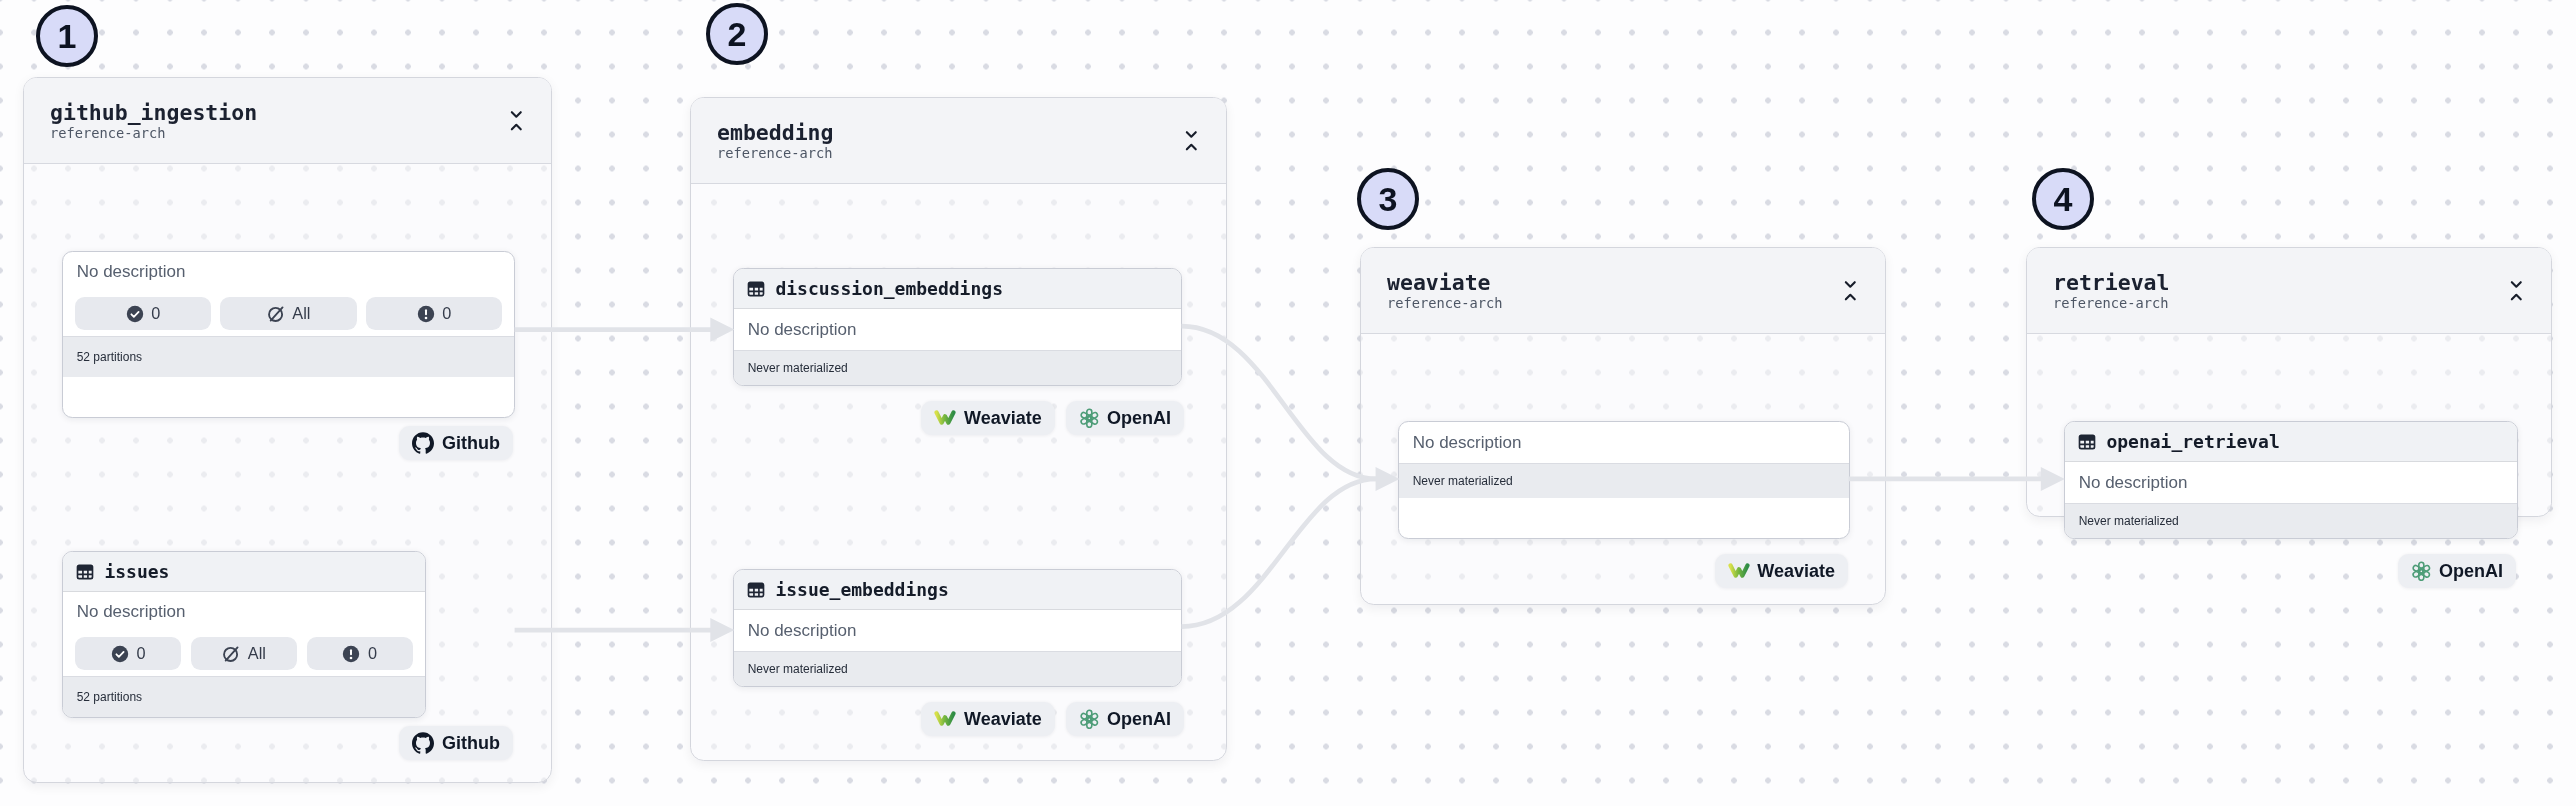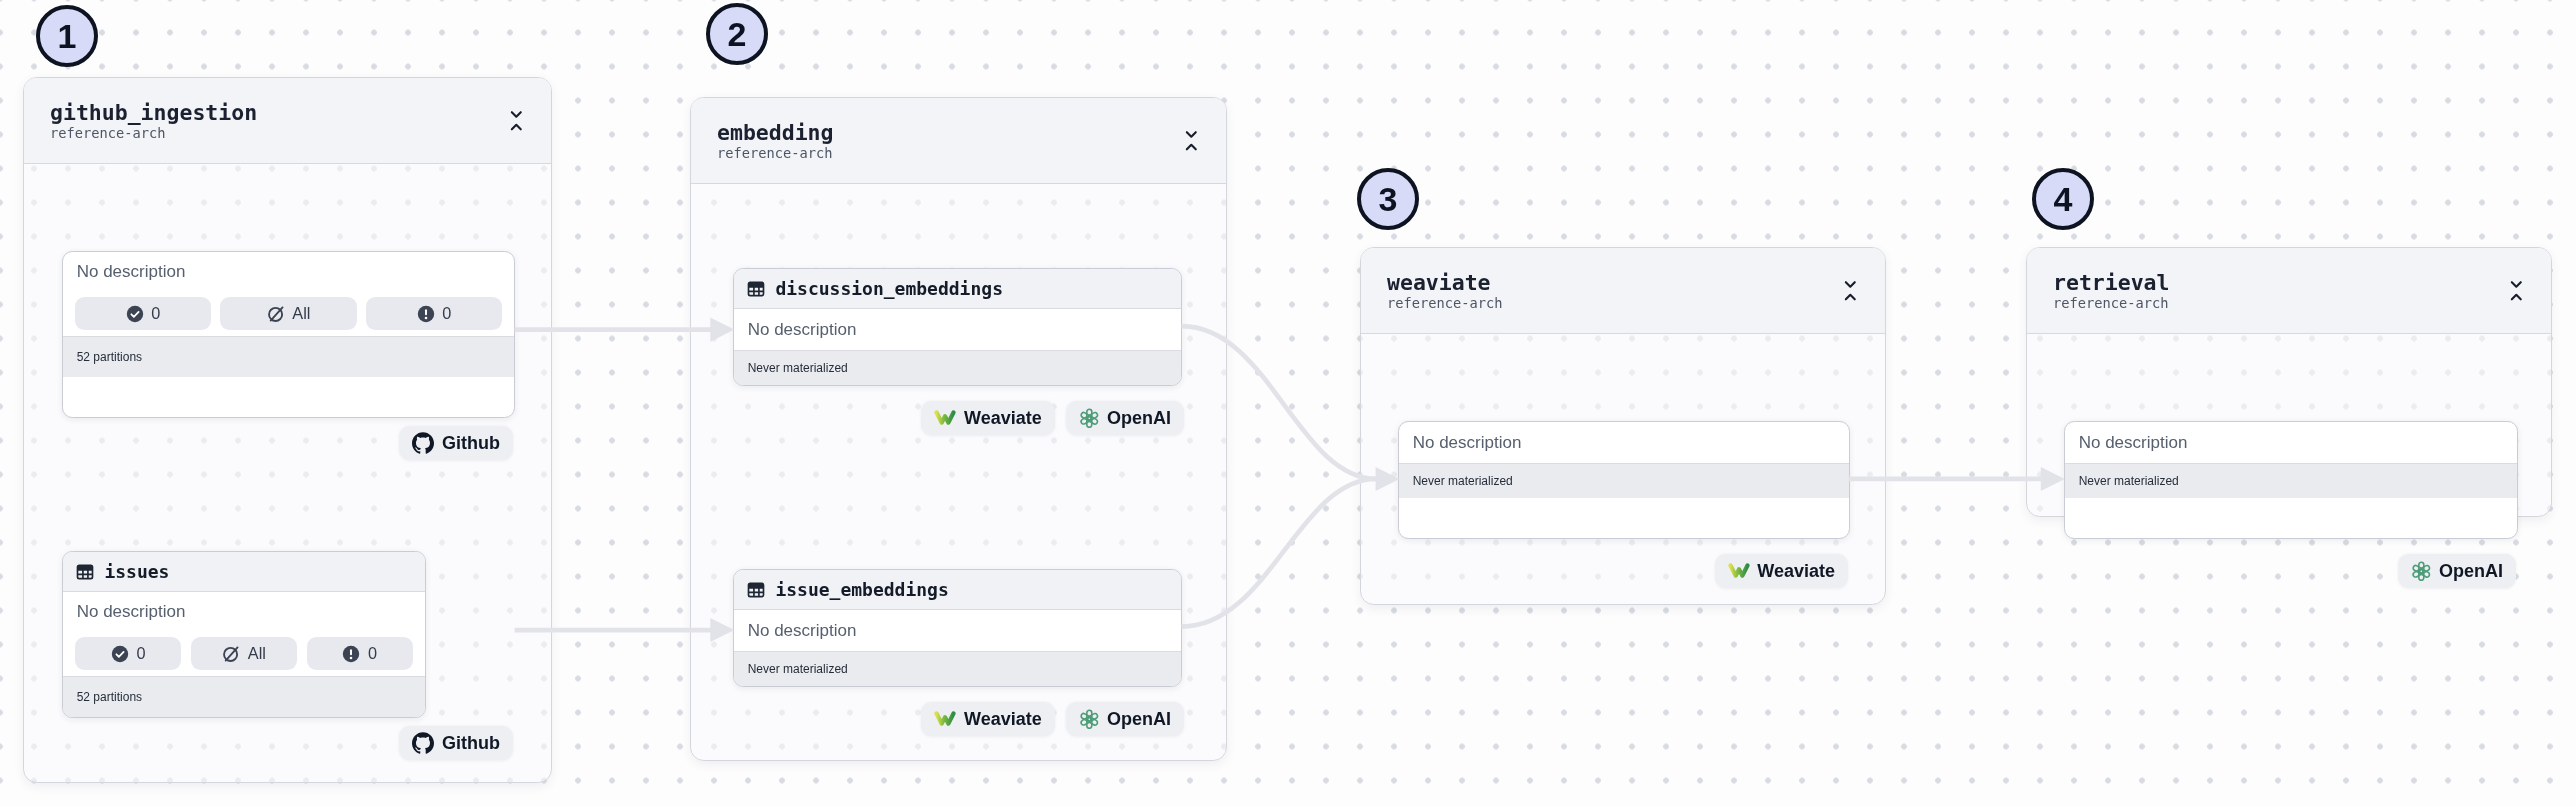--- a/index.html
+++ b/index.html
@@ -305,20 +305,26 @@
       <div class="g-sub">reference-arch</div>
     </div>
     <span class="collapse">
         <svg viewBox="0 0 17 25" width="14.6" height="21.5">
           <use href="#i-collapse"></use>
         </svg>
       </span>
   </header>
 
   <div class="node nm" id="n-oretr">
+    <div class="node-header">
+      <svg viewBox="0 0 23 23" width="20" height="20">
+          <use href="#i-table"></use>
+        </svg>
+      <span class="node-name">openai_retrieval</span>
+    </div>
     <div class="node-desc">No description</div>
     <div class="node-footer">Never materialized</div>
   </div>
 
   <div class="tagrow" id="tags-oretr">
     <span class="tag">
       <svg class="oai" viewBox="0 0 24 24" width="20.6" height="20.6">
           <use href="#i-openai"></use>
         </svg>
       <span>OpenAI</span>

